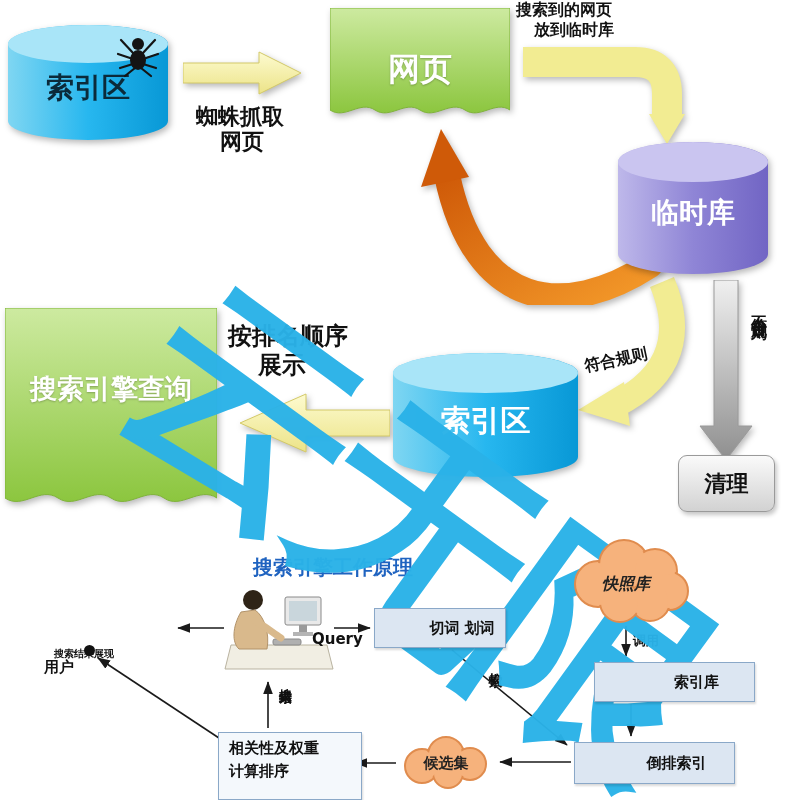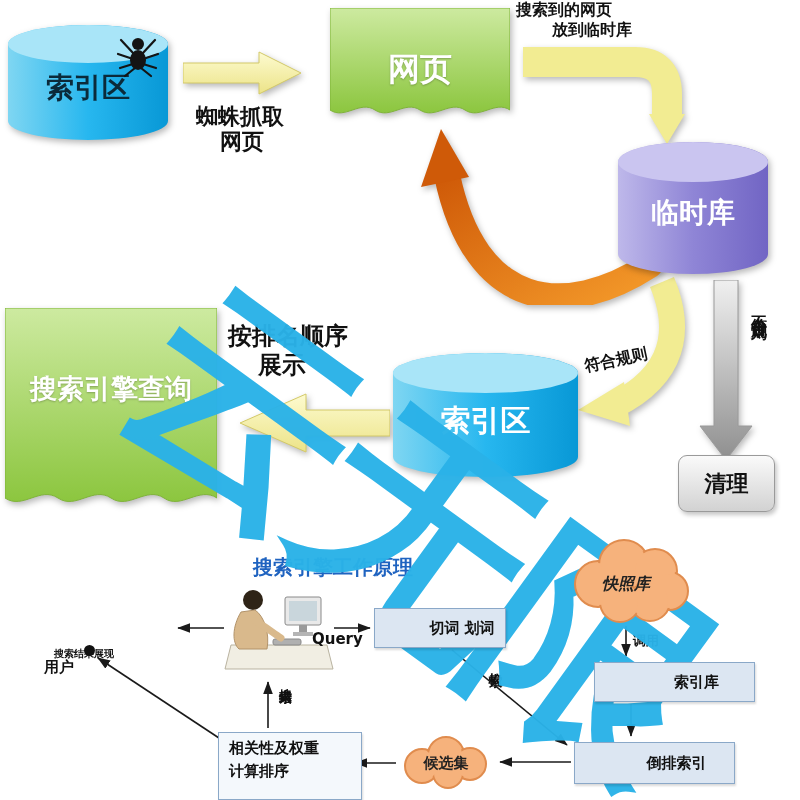--- a/index.html
+++ b/index.html
@@ -14,21 +14,21 @@
   .cyl-source .cyl-label{top:44px;font-size:28px;color:#0b2a3a;}
   .spider{left:116px;top:28px;z-index:14;}
   .arrow-crawl{left:183px;top:50px;z-index:11;}
   .crawl-note{left:196px;top:104px;z-index:12;font-size:22px;line-height:1.15;}
   .crawl-note .l2{margin-left:24px;}
   .doc-web{left:330px;top:8px;width:180px;height:125px;z-index:12;}
   .doc-web .doc-label{top:40px;font-size:32px;}
   .doc-label{position:absolute;width:100%;text-align:center;color:#fff;font-weight:bold;
              text-shadow:0 1px 2px rgba(0,0,0,.25);}
   .store-note{left:516px;top:0px;z-index:12;font-size:16px;line-height:1.25;}
-  .store-note .l2{margin-left:36px;}
+  .store-note .l2{margin-left:18px;}
   .curve-store{left:515px;top:40px;z-index:10;}
   .cyl-temp{left:618px;top:142px;width:150px;height:132px;z-index:12;}
   .cyl-temp .cyl-label{top:52px;font-size:28px;color:#fff;}
   .curve-recrawl{left:415px;top:115px;z-index:11;}
   .recrawl-note{left:498px;top:220px;z-index:12;font-size:20px;line-height:1.15;}
   .recrawl-note .l2{margin-left:16px;}
   .curve-match{left:560px;top:270px;z-index:10;}
   .match-note{left:584px;top:350px;z-index:12;font-size:16px;transform:rotate(-12deg);}
   .arrow-gray{left:698px;top:280px;z-index:10;}
   .nomatch-note{left:748px;top:303px;z-index:12;font-size:16px;writing-mode:vertical-rl;letter-spacing:2px;}

